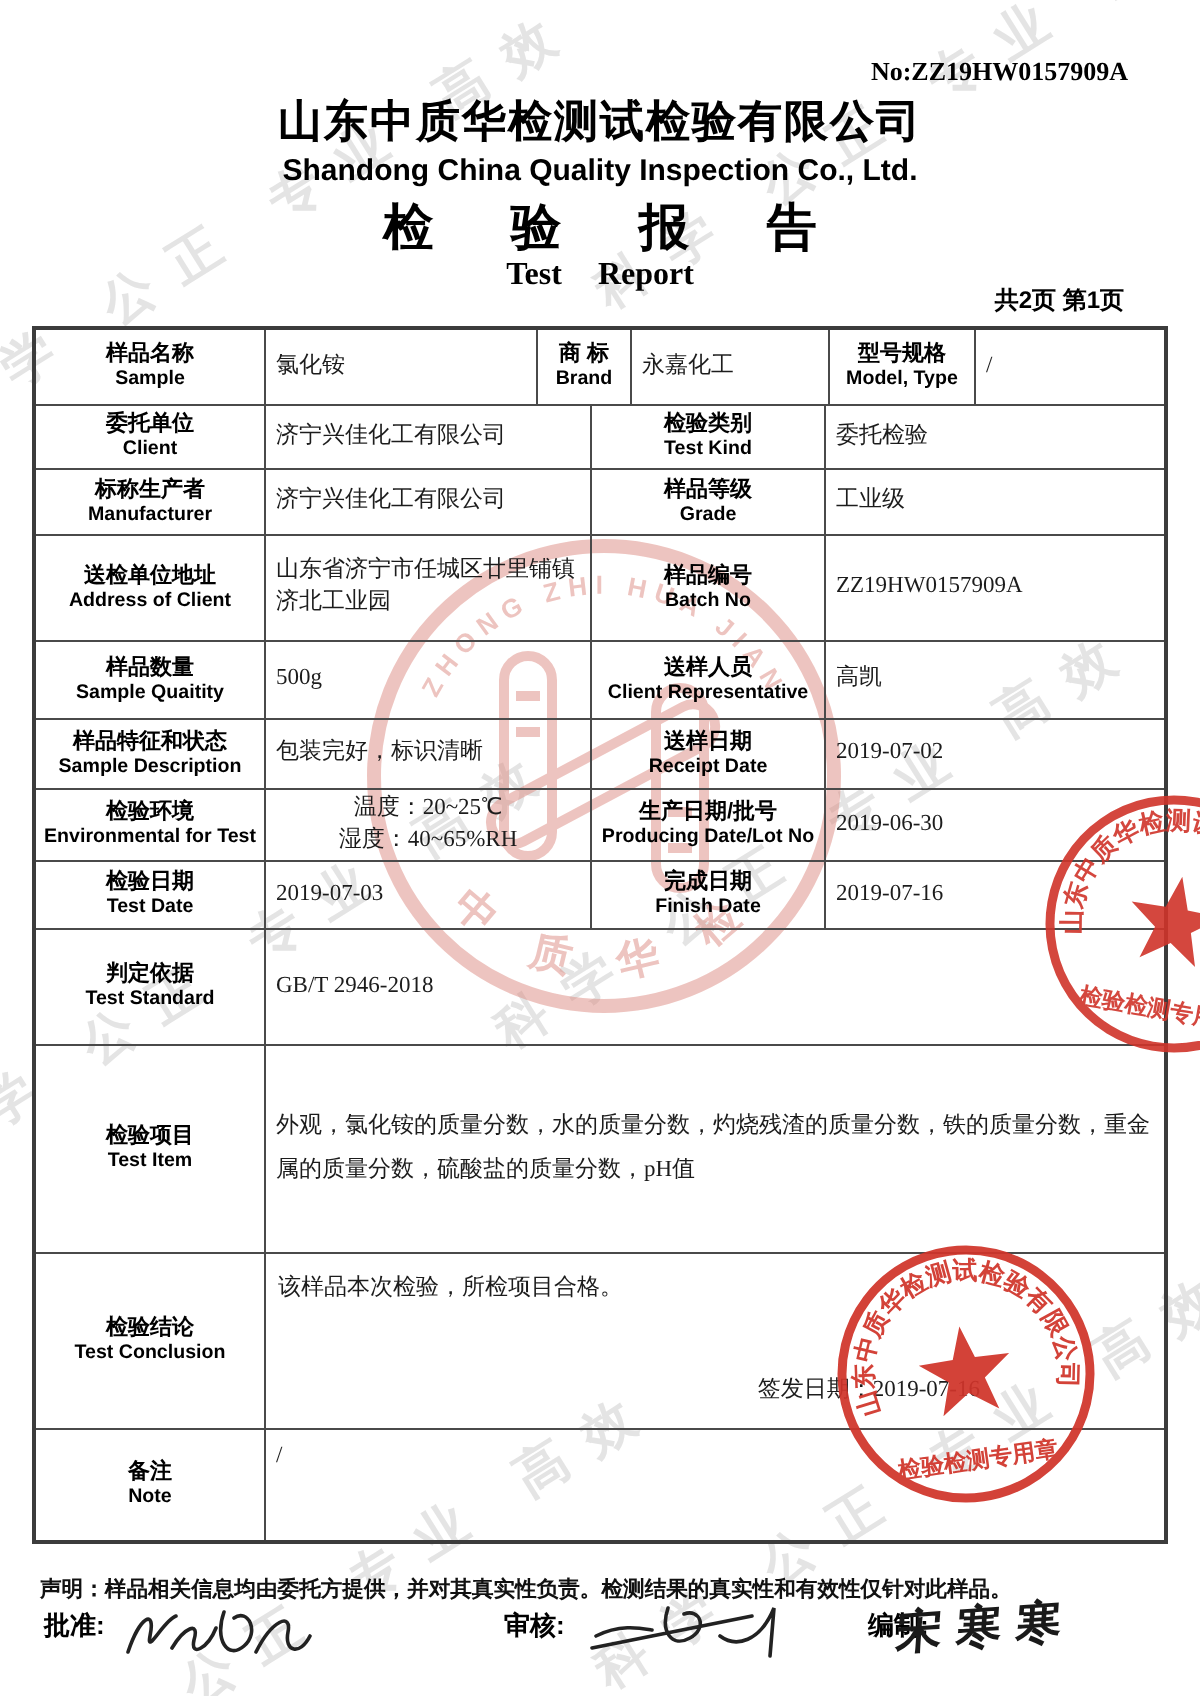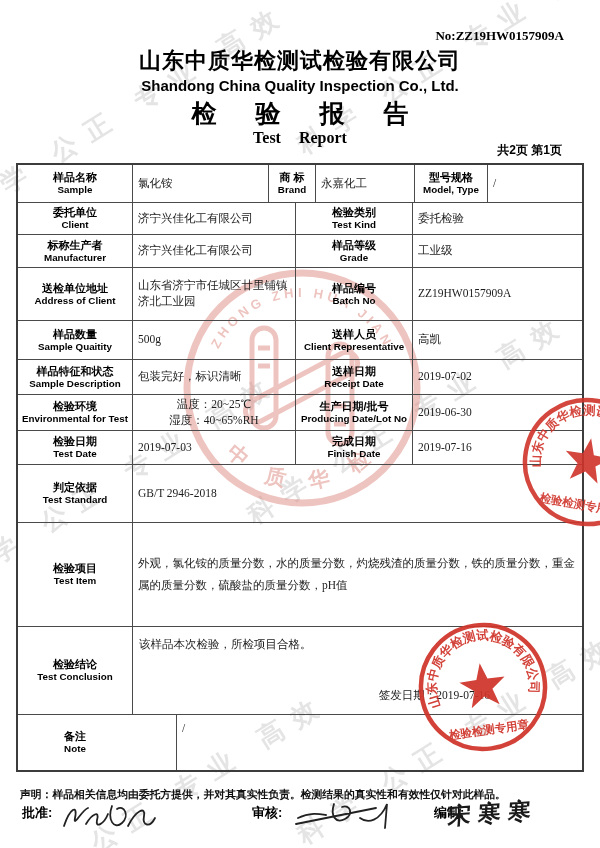--- a/index.html
+++ b/index.html
@@ -37,21 +37,21 @@
     text-align:center;font-weight:bold;line-height:1.18;padding:1px;}
   .lc .cn{font-size:11px;}
   .lc .en{font-size:9.8px;white-space:nowrap;}
   .vc{display:flex;align-items:center;padding:2px 5px;
     font-family:"Liberation Serif",serif;font-size:11.5px;color:#1c1c1c;line-height:1.35;}
   .vc.top{align-items:flex-start;padding-top:6px;}
   .wA{width:114px;}.wB{width:163px;}.wC{width:117px;}.wD{flex:1;}
   .w1a{width:136px;}.w1b{width:47px;}.w1c{width:99px;}.w1d{width:73px;}.w1e{flex:1;}
   .r0{height:37px;}.r1{height:32px;}.r2{height:33px;}.r3{height:53px;}
   .r4{height:39px;}.r5{height:35px;}.r6{height:36px;}.r7{height:34px;}
-  .r8{height:58px;}.r9{height:104px;}.r10{height:88px;}.r11{height:56px;gap:44px;}
+  .r8{height:58px;}.r9{height:104px;}.r10{height:88px;}.r11{height:56px;}
   .conclusion-cell{position:relative;display:block;padding:10px 6px;}
   .sign-date{position:absolute;right:92px;bottom:10px;font-family:"Liberation Serif",serif;
     font-size:11.5px;}
   
   .center-seal{position:absolute;left:177px;top:263px;z-index:1;opacity:.5;}
   .official-stamp{position:absolute;left:413px;top:617px;z-index:3;opacity:.93;
     transform:rotate(-8deg);}
   .edge-stamp{position:absolute;left:517px;top:392px;z-index:3;opacity:.9;
     transform:rotate(10deg);}
   

